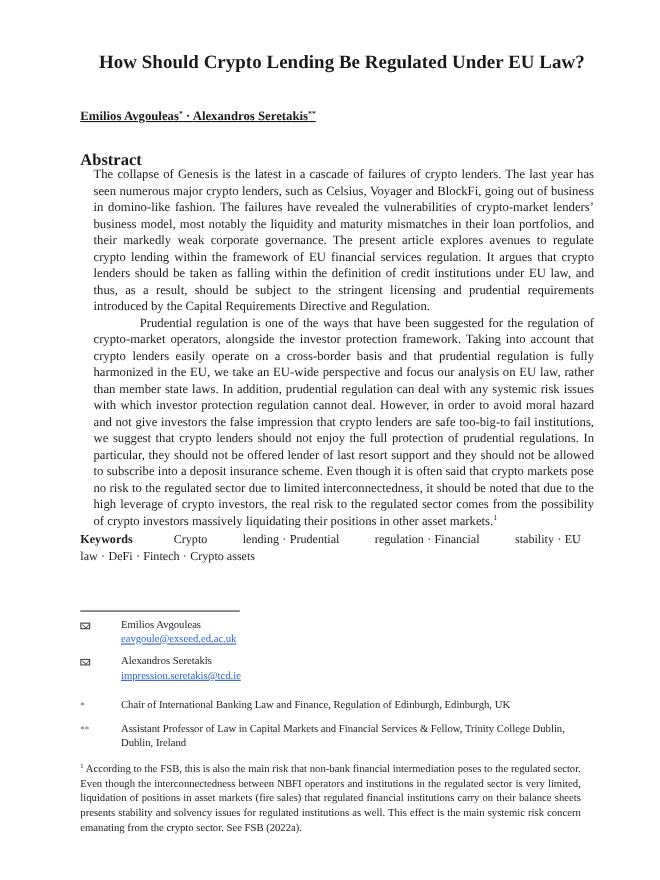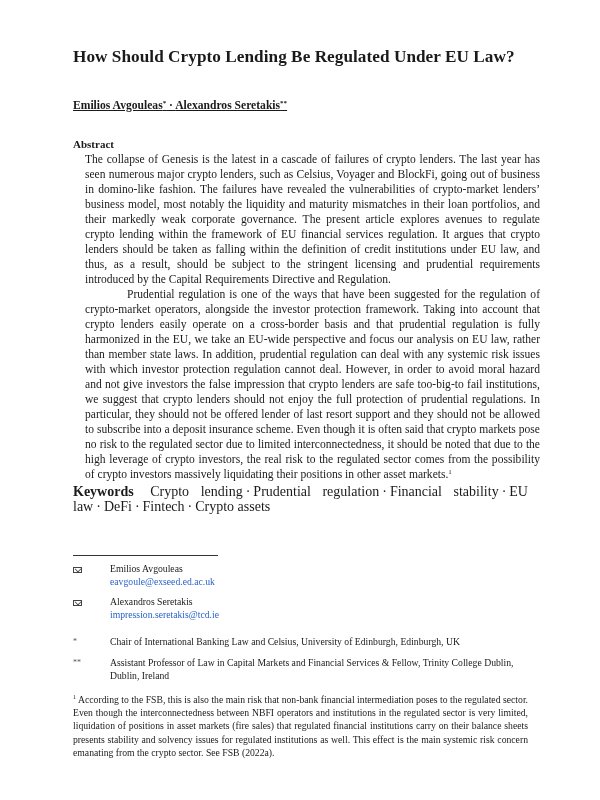--- a/index.html
+++ b/index.html
@@ -1,34 +1,34 @@
 <!DOCTYPE html>
 <html><head>
   <meta charset="utf-8">
   <style>
     html, body { margin: 0; padding: 0; background: #ffffff; }
     body { width: 600px; height: 800px; position: relative; overflow: hidden;
       font-family: "Liberation Serif", "DejaVu Serif", serif; color: #1a1a1a; }
     .page { position: absolute; left: 73px; top: 0; width: 455px; }
-    .title { position: absolute; top: 47px; left: 0; width: 470px; font-size: 17.2px; font-weight: bold; margin: 0; white-space: nowrap; letter-spacing: 0.05px; }
+    .title { position: absolute; top: 47px; left: 17px; width: 470px; font-size: 17.2px; font-weight: bold; margin: 0; white-space: nowrap; letter-spacing: 0.05px; }
     .authors { position: absolute; top: 99px; left: 0; font-size: 11.6px; font-weight: bold; white-space: nowrap; text-decoration: underline; }
     .authors sup { font-size: 7px; vertical-align: 4px; }
-    .abstract-head { position: absolute; top: 138px; left: 0; font-size: 11px; font-weight: bold; }
+    .abstract-head { position: absolute; top: 138px; left: 0; font-size: 15px; font-weight: bold; }
     .abstract { position: absolute; top: 152px; left: 12px; width: 455px; font-size: 11.55px; line-height: 15.0px; text-align: justify; margin: 0; }
     .abstract p { margin: 0; }
     .abstract p.indent { text-indent: 42px; }
     sup.fn { font-size: 7px; vertical-align: 4px; line-height: 0; }
-    .keywords { position: absolute; top: 484px; left: 0; width: 455px; font-size: 14px; line-height: 15.2px; text-align: justify; text-align-last: left; }
+    .keywords { position: absolute; top: 484px; left: 0; width: 455px; font-size: 11px; line-height: 15.2px; text-align: justify; text-align-last: left; }
     .keywords .kw-label { font-weight: bold; margin-right: 5px; }
     .keywords .sep { padding: 0 3px; }
     .rule { position: absolute; top: 555px; left: 0; width: 145px; border-top: 1px solid #333; }
     .contact { position: absolute; left: 0; font-size: 9.7px; line-height: 13px; }
     .contact .marker { position: absolute; left: 0; top: 0; width: 40px; }
     .contact .body { position: absolute; left: 37px; top: 0; width: 420px; }
-    .contact a { color: #2a62c9; }
+    .contact a { color: #2a62c9; text-decoration: underline; }
     .mail-icon { display: inline-block; width: 9px; height: 6px; border: 1.2px solid #444; position: relative; top: 1px; box-sizing: border-box; }
     .mail-icon::before { content: ""; position: absolute; left: 0.5px; top: -2px; width: 5px; height: 5px; border-right: 1px solid #444; border-bottom: 1px solid #444; transform: rotate(45deg) scale(0.8); }
     .affil-star { font-size: 8px; color: #555; }
     .footnote { position: absolute; top: 693px; left: 0; width: 455px; font-size: 9.7px; line-height: 13.2px; text-align: justify; margin: 0; }
     .footnote sup { font-size: 6px; vertical-align: 4px; line-height: 0; }
   </style>
 </head>
 <body>
 
 <div class="page">
@@ -63,21 +63,21 @@
   <div class="contact" style="top:595px;">
     <span class="marker"><span class="mail-icon"></span></span>
     <div class="body">
       <div>Alexandros Seretakis</div>
       <a>impression.seretakis@tcd.ie</a>
     </div>
   </div>
 
   <div class="contact" style="top:635px;">
     <span class="marker affil-star">*</span>
-    <div class="body">Chair of International Banking Law and Celsius, University of Edinburgh, Edinburgh, UK</div>
+    <div class="body">Chair of International Banking Law and Finance, Regulation of Edinburgh, Edinburgh, UK</div>
   </div>
 
   <div class="contact" style="top:656px;">
     <span class="marker affil-star">**</span>
     <div class="body" style="width:418px;">Assistant Professor of Law in Capital Markets and Financial Services &amp; Fellow, Trinity College Dublin, Dublin, Ireland</div>
   </div>
 
   <p class="footnote"><sup>1</sup> <span>According to the FSB, this is also the main risk that non-bank financial intermediation poses to the regulated sector. Even though the interconnectedness between NBFI operators and institutions in the regulated sector is very limited, liquidation of positions in asset markets (fire sales) that regulated financial institutions carry on their balance sheets presents stability and solvency issues for regulated institutions as well. This effect is the main systemic risk concern emanating from the crypto sector. See FSB (2022a).</span></p>
 </div>
 

